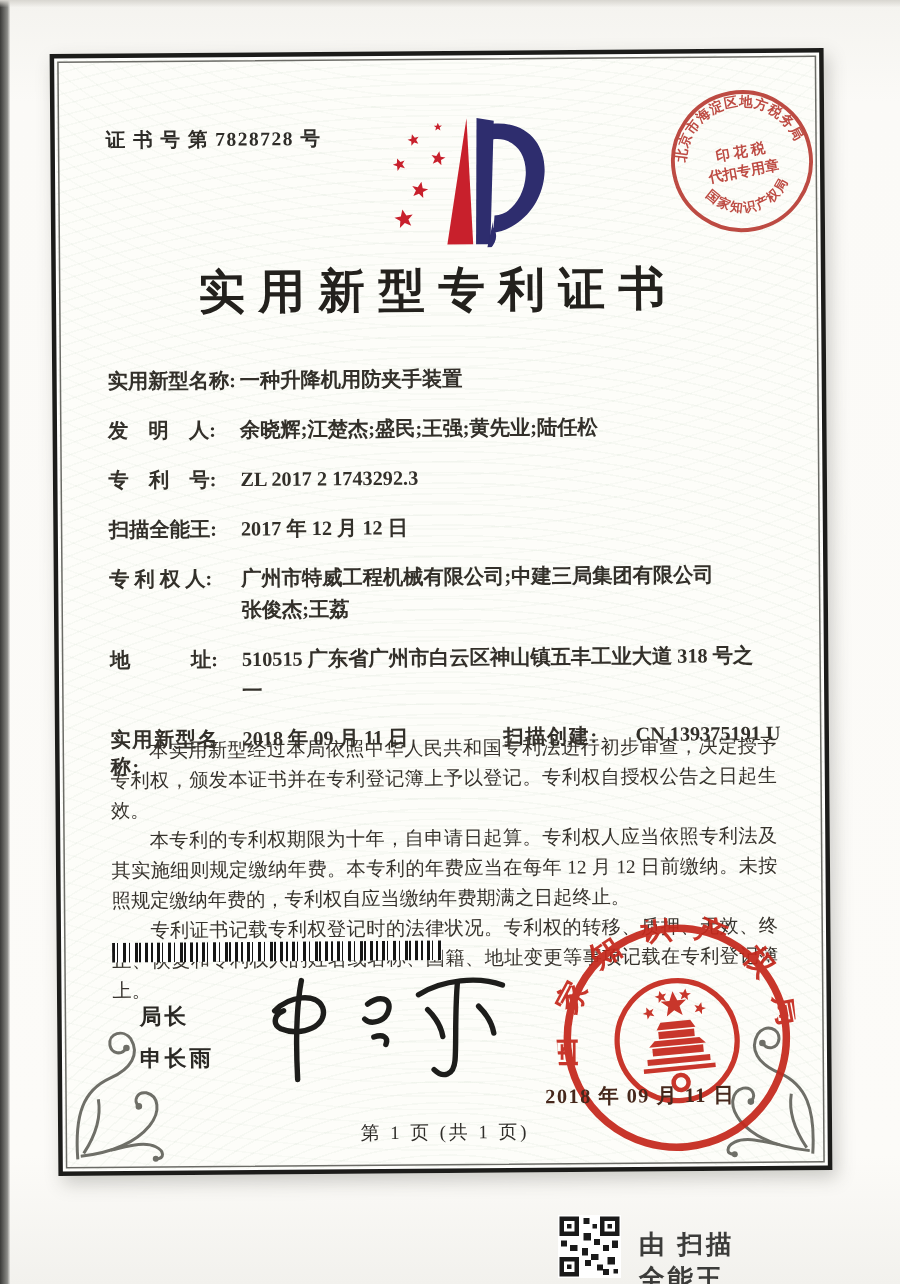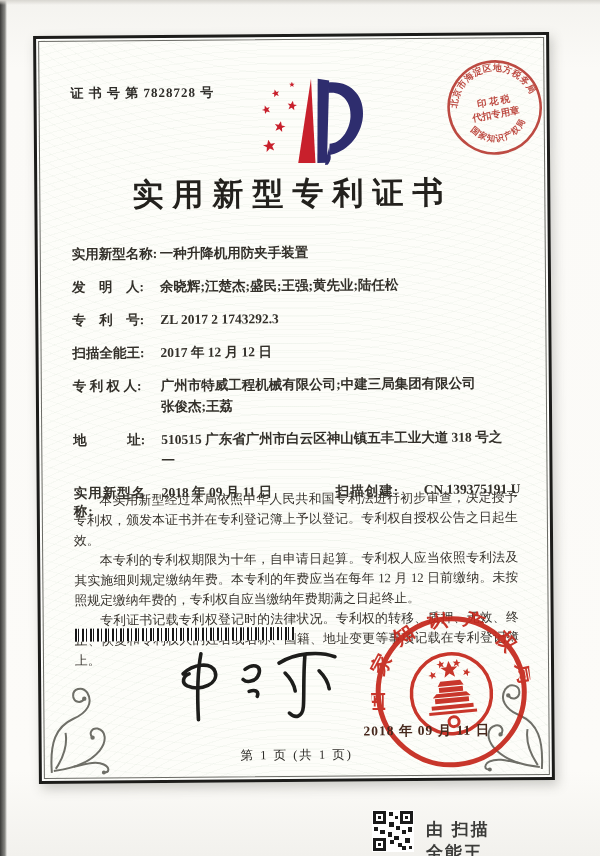--- a/index.html
+++ b/index.html
@@ -159,20 +159,24 @@
   </div>
 
   <div class="paras">
     <p>本实用新型经过本局依照中华人民共和国专利法进行初步审查，决定授予专利权，颁发本证书并在专利登记簿上予以登记。专利权自授权公告之日起生效。</p>
     <p>本专利的专利权期限为十年，自申请日起算。专利权人应当依照专利法及其实施细则规定缴纳年费。本专利的年费应当在每年 12 月 12 日前缴纳。未按照规定缴纳年费的，专利权自应当缴纳年费期满之日起终止。</p>
     <p>专利证书记载专利权登记时的法律状况。专利权的转移、质押、无效、终止、恢复和专利权人的姓名或名称、国籍、地址变更等事项记载在专利登记簿上。</p>
   </div>
 
   <div class="barcode"></div>
 
+  <div class="director">
+    <div>局长</div>
+    <div>申长雨</div>
+  </div>
 
   <svg class="signature" viewBox="0 0 190 92">
     <g fill="none" stroke="#1d1d1b" stroke-width="3.6" stroke-linecap="round">
       <path d="M34,14 C30,34 30,58 31,80"></path>
       <path d="M16,34 C26,24 44,22 48,32 C52,44 34,52 20,46 C14,43 16,36 22,34"></path>
       <path d="M78,30 C86,24 94,26 92,34 C90,42 80,44 76,40"></path>
       <path d="M82,52 C88,50 92,52 90,57"></path>
       <path d="M112,24 C128,14 152,12 168,18"></path>
       <path d="M138,16 C136,38 137,58 136,68 C135,78 128,80 122,74"></path>
       <path d="M118,34 C124,40 127,46 128,52"></path>

